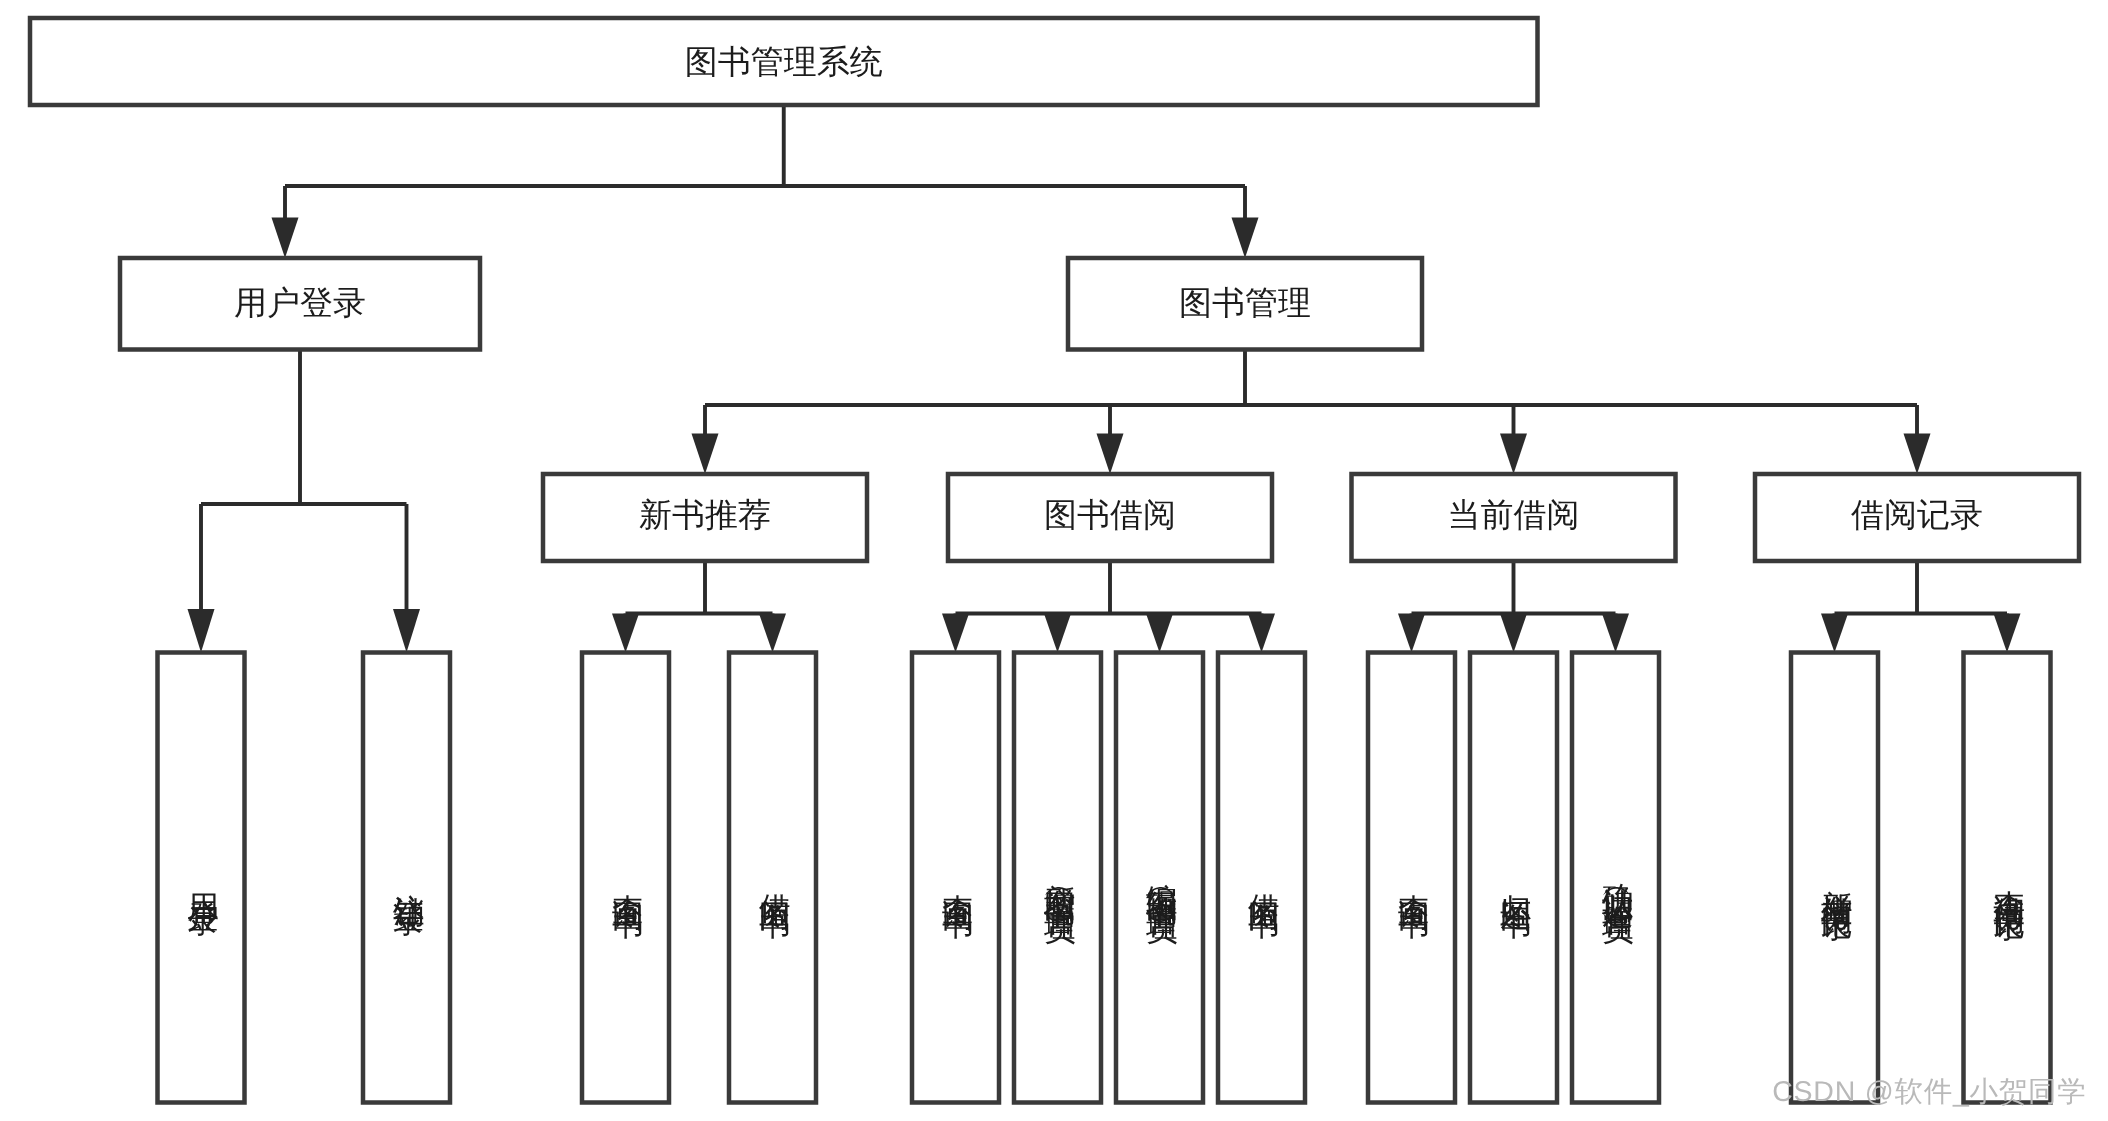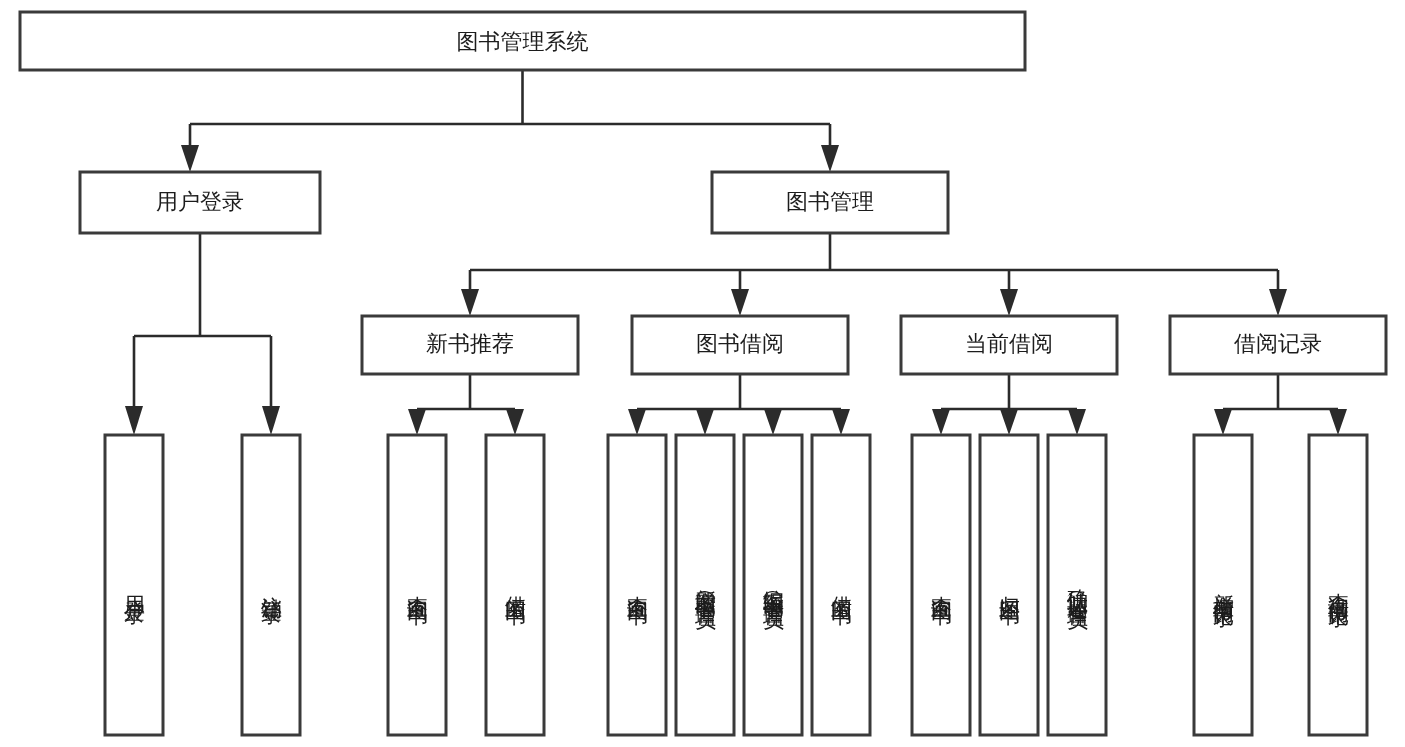--- a/index.html
+++ b/index.html
@@ -248,14 +248,15 @@
     <span class="vlabel">确认归还（管理员）</span>
   </div>
 
   <div class="vlabel-wrap" style="left:1194px; top:435px; width:58px; height:300px;">
     <span class="vlabel">新增借阅记录</span>
   </div>
   <div class="vlabel-wrap" style="left:1309px; top:435px; width:58px; height:300px;">
     <span class="vlabel">查询借阅记录</span>
   </div>
 
+  <div class="watermark">CSDN @软件_小贺同学</div>
 
 </div>
 
 </body></html>

